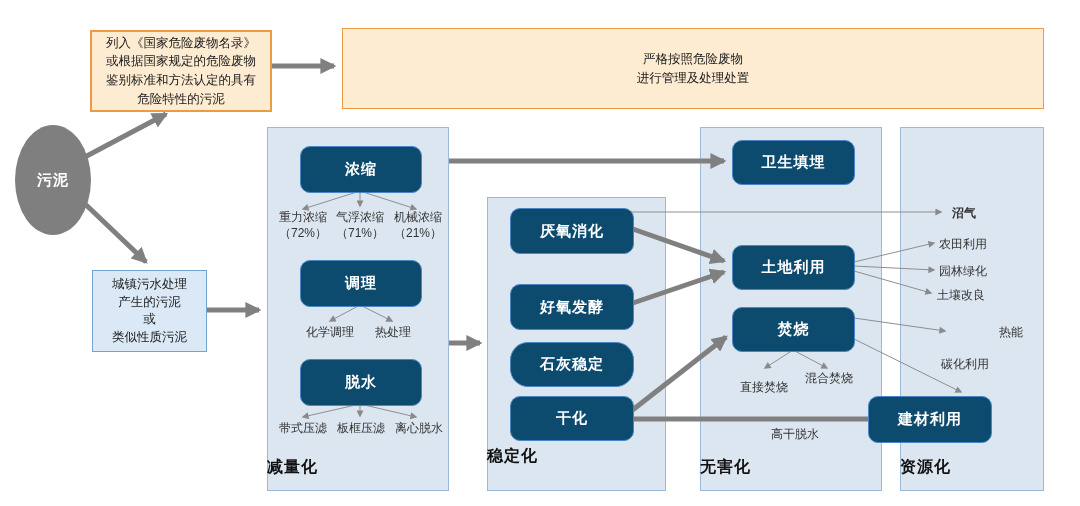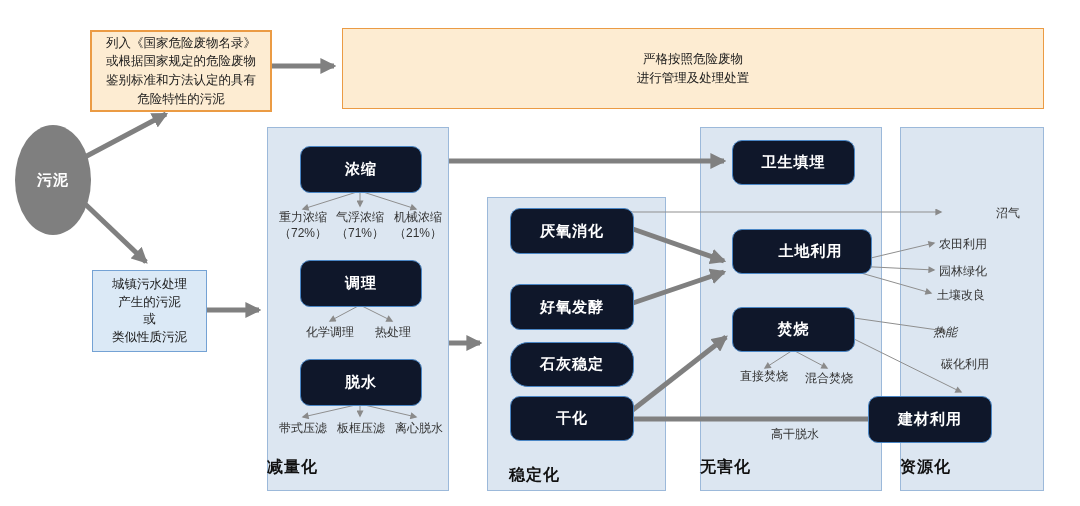--- a/index.html
+++ b/index.html
@@ -1,20 +1,20 @@
 <!DOCTYPE html>
 <html><head>
 <meta charset="utf-8">
 <style>
   html,body{margin:0;padding:0;background:#fff;}
   .canvas{position:relative;width:1080px;height:506px;background:#fff;overflow:hidden;
           font-family:"Liberation Sans","DejaVu Sans",sans-serif;color:#222;}
   .panel{position:absolute;background:#dce6f1;border:1px solid #9cb9da;z-index:1;}
   svg.arrows{position:absolute;left:0;top:0;z-index:2;}
-  .node{position:absolute;background:#0f172a;border:1px solid #4a86c5;border-radius:10px;
+  .node{position:absolute;background:#0c4a6e;border:1px solid #4a86c5;border-radius:10px;
         color:#fff;font-weight:bold;font-size:15px;letter-spacing:1px;z-index:3;
         display:flex;align-items:center;justify-content:center;text-align:center;}
   .ellipse{position:absolute;background:#7f7f7f;border-radius:50%;color:#fff;font-weight:bold;
         font-size:15px;letter-spacing:1px;display:flex;align-items:center;justify-content:center;z-index:3;}
   .note{position:absolute;background:#fdecd2;border:2px solid #eb9b44;z-index:3;
         display:flex;align-items:center;justify-content:center;text-align:center;
         white-space:pre-line;font-size:12.5px;line-height:1.5;color:#1a1a1a;}
   .mun{position:absolute;background:#dbe9f6;border:1.5px solid #74a2d4;z-index:3;
         display:flex;align-items:center;justify-content:center;text-align:center;
         white-space:pre-line;font-size:12.5px;line-height:1.4;color:#1a1a1a;}
@@ -127,40 +127,40 @@
   </div>
   <div class="node" style="left:510px;top:208px;width:122px;height:44px;">
     <span>厌氧消化</span>
   </div>
   <div class="node" style="left:510px;top:342px;width:122px;height:43px;border-radius:18px;">
     <span>石灰稳定</span>
   </div>
   <div class="node" style="left:510px;top:396px;width:122px;height:43px;">
     <span>干化</span>
   </div>
-  <div class="stage-label" style="left:487px;top:465px;width:177px;padding-left:22px;"><span>稳定化</span></div>
+  <div class="stage-label" style="left:487px;top:446px;width:177px;"><span>稳定化</span></div>
 
   <div class="node" style="left:732px;top:140px;width:121px;height:43px;">
     <span>卫生填埋</span>
   </div>
-  <div class="node" style="left:732px;top:229px;width:121px;height:43px;padding-left:17px;">
+  <div class="node" style="left:732px;top:245px;width:121px;height:43px;">
     <span>土地利用</span>
   </div>
   <div class="node" style="left:732px;top:307px;width:121px;height:43px;">
     <span>焚烧</span>
   </div>
-  <div class="sub" style="left:733px;top:369px;width:62px;"><span>直接焚烧</span></div>
+  <div class="sub" style="left:733px;top:380px;width:62px;"><span>直接焚烧</span></div>
   <div class="sub" style="left:798px;top:371px;width:62px;"><span>混合焚烧</span></div>
   <div class="sub" style="left:763px;top:427px;width:64px;"><span>高干脱水</span></div>
   <div class="stage-label" style="left:700px;top:457px;width:180px;"><span>无害化</span></div>
 
-  <div class="out" style="left:996px;top:205px;"><span>沼气</span></div>
+  <div class="out" style="left:952px;top:205px;font-weight:bold;"><span>沼气</span></div>
   <div class="out" style="left:939px;top:236px;"><span>农田利用</span></div>
   <div class="out" style="left:939px;top:263px;text-align:right;"><span>园林绿化</span></div>
   <div class="out" style="left:937px;top:287px;"><span>土壤改良</span></div>
-  <div class="out" style="left:933px;top:324px;font-style:italic;"><span>热能</span></div>
+  <div class="out" style="left:999px;top:324px;"><span>热能</span></div>
   <div class="out" style="left:941px;top:356px;"><span>碳化利用</span></div>
   <div class="node" style="left:856px;top:396px;width:122px;height:45px;margin-left:12px;">
     <span>建材利用</span>
   </div>
   <div class="stage-label" style="left:900px;top:457px;width:142px;"><span>资源化</span></div>
 
 </div>
 
 </body></html>

